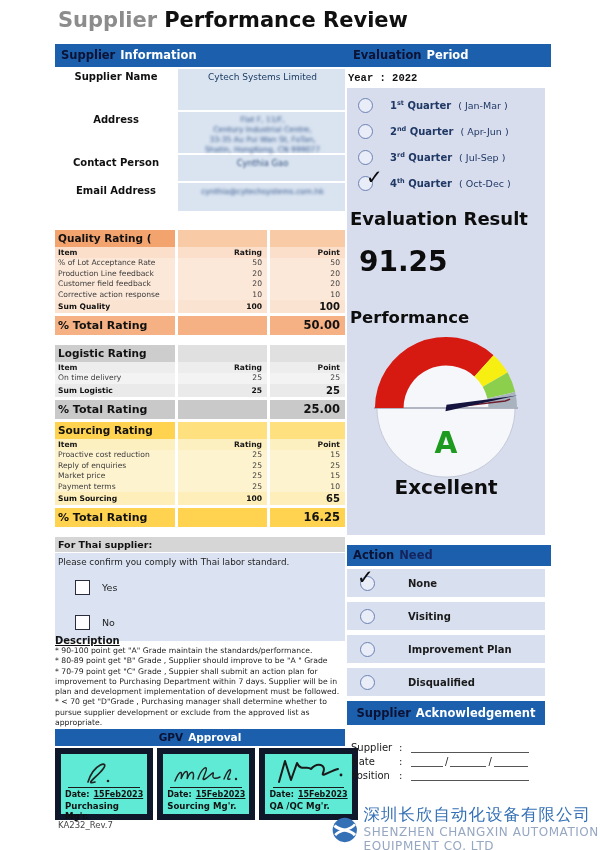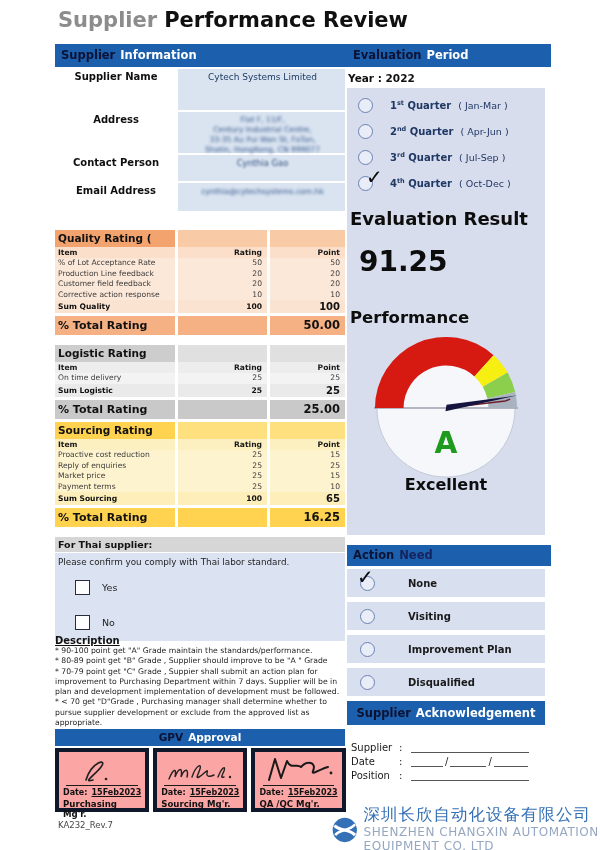--- a/index.html
+++ b/index.html
@@ -61,42 +61,42 @@
   .thai-panel{background:#dbe3f2;height:84px;margin-top:1px;padding-top:4px;}
   .thai-prompt{font-size:8.8px;color:#222;padding-left:3px;}
   .cb-row{display:flex;align-items:center;margin:13px 0 0 20px;height:15px;}
   .checkbox{width:13px;height:13px;border:1.6px solid #2b2b3e;background:#fdfdff;}
   .cb-label{font-size:9.5px;color:#222;margin-left:12px;font-weight:500;}
   
   .desc-title{font-size:10px;font-weight:bold;text-decoration:underline;color:#111;}
   .desc-line{font-size:7.7px;line-height:10.3px;color:#1d1d1d;}
   
   .gpv-boxes{display:flex;gap:4px;margin-top:2px;}
-  .gpv-box{flex:1;background:#fca5a5;border:4px solid #0f172a;height:64px;padding:2px 4px;box-sizing:border-box;}
+  .gpv-box{flex:1;background:#5eead4;border:6px solid #0f172a;height:72px;padding:2px 4px;box-sizing:border-box;}
   .sig-wrap{height:30px;display:flex;align-items:flex-end;justify-content:center;}
   .sig-line{border-top:1.6px solid #1a1a1a;width:92%;margin:1px auto 2px auto;}
   .gpv-date{font-size:8px;font-weight:bold;color:#111;}
   .gpv-date .d-ul{text-decoration:underline;margin-left:4px;}
   .gpv-role{font-size:8.6px;font-weight:bold;color:#111;margin-top:2px;}
   .doc-code{font-size:8.5px;color:#444;}
   
   .year-line{font-size:10.5px;font-weight:bold;color:#101010;padding:4px 0 0 1px;background:#fff;height:16px;}
   .lav-panel{background:#d8ddee;height:447px;}
   .qt-row{position:relative;display:flex;align-items:center;height:18px;margin:0 0 8px 11px;}
   .qt-rows{padding-top:8px;}
   .radio{width:15px;height:15px;border:1.6px solid #6b82b4;border-radius:50%;background:#e9edf8;box-sizing:border-box;}
   .qt-label{font-size:10px;font-weight:bold;color:#1f3864;margin-left:17px;}
   .qt-label sup{font-size:6.5px;}
   .qt-range{font-size:9.5px;color:#1f3864;margin-left:7px;}
   .checkmark{position:absolute;left:8px;top:-7px;font-size:20px;font-weight:bold;color:#0a0a0a;line-height:20px;}
   .result-title{font-size:18px;font-weight:bold;color:#0d0d0d;margin:16px 0 0 3px;}
   .result-score{font-size:28px;font-weight:bold;color:#0d0d0d;margin:16px 0 0 12px;}
   .result-perf{font-size:16.5px;font-weight:bold;color:#0d0d0d;margin:30px 0 0 3px;}
   .gauge-wrap{margin-top:6px;text-align:center;}
-  .grade-word{font-size:16px;font-weight:bold;color:#0d0d0d;text-align:center;margin-top:-12px;}
+  .grade-word{font-size:20px;font-weight:bold;color:#0d0d0d;text-align:center;margin-top:-12px;}
   
   .action-list{display:flex;flex-direction:column;gap:5px;}
   .action-item{position:relative;background:#d8dfef;height:28px;display:flex;align-items:center;}
   .action-item .radio{margin-left:13px;}
   .action-label{font-size:10px;font-weight:bold;color:#1a1a1a;margin-left:33px;}
   .action-item .checkmark{left:10px;top:-2px;}
   
   .ack-row{display:flex;font-size:10px;color:#1a1a1a;margin-bottom:3px;align-items:flex-end;}
   .ack-lab{width:48px;}
   .ack-colon{width:12px;}
@@ -322,21 +322,21 @@
       </div>
     </div>
   </div>
 
   <div class="abs doc-code" style="left:58px;top:820px;">KA232_Rev.7</div>
 
   <div class="abs colR sec-header" style="top:44px;">
     <span class="hw1">Evaluation</span><span class="hw2">Period</span>
   </div>
 
-  <div class="abs colR year-line" style="top:68px;">Year : 2022</div>
+  <div class="abs colR year-line" style="top:68px;font-family:Liberation Mono, monospace;">Year : 2022</div>
 
   <div class="abs colR lav-panel" style="top:88px;">
     <div class="qt-rows">
       <div class="qt-row">
         <span class="radio"></span>
 
         <span class="qt-label"><span>1</span><sup>st</sup> <span>Quarter</span></span>
         <span class="qt-range">( Jan-Mar )</span>
       </div>
       <div class="qt-row">

